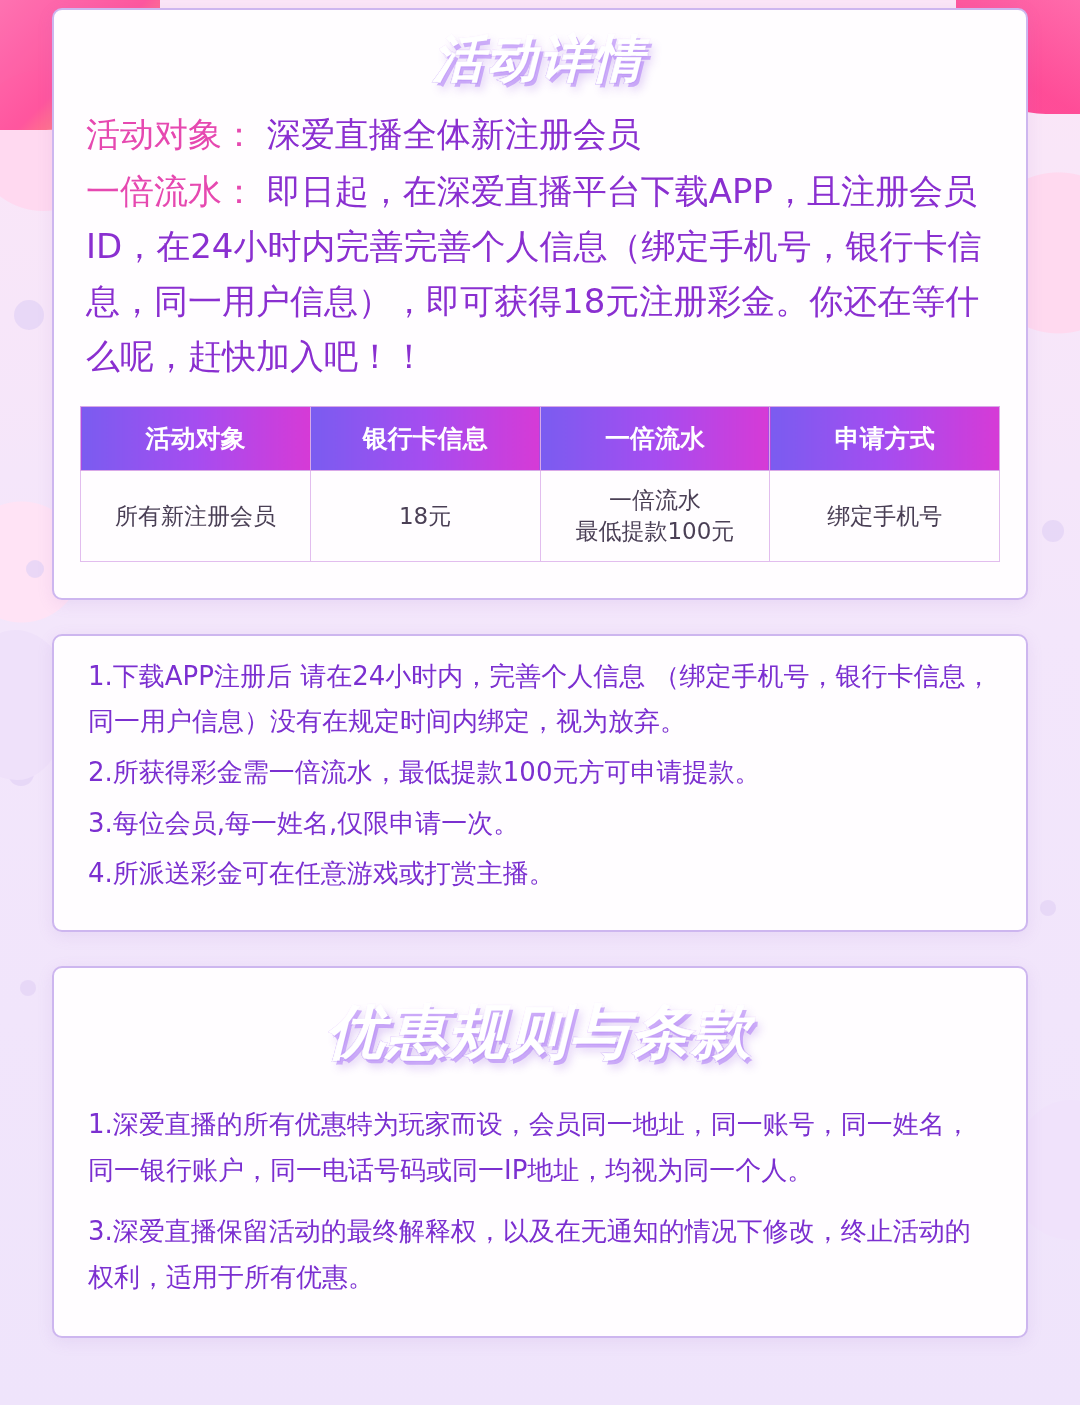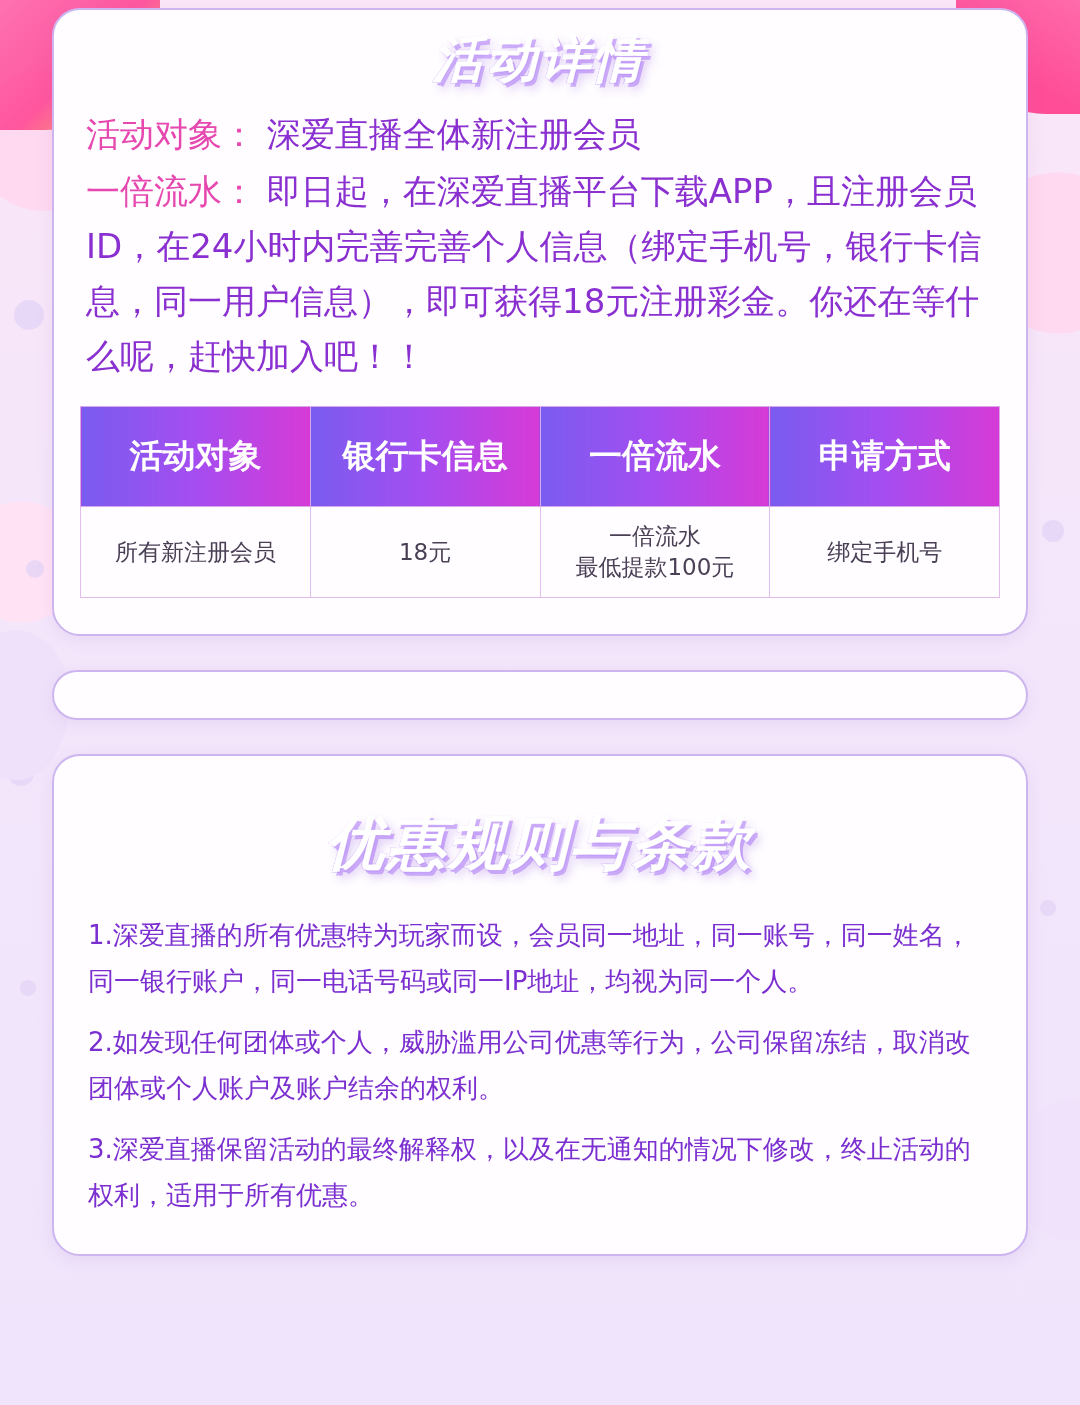--- a/index.html
+++ b/index.html
@@ -77,21 +77,21 @@
 
   
   .wrap {
     position: relative;
     z-index: 2;
     padding: 8px 52px 30px 52px;
   }
   .card {
     background: #fffdff;
     border: 2px solid #cdb6ef;
-    border-radius: 28px;
+    border-radius: 10px;
     box-shadow: 0 4px 16px rgba(160,110,200,.12);
     margin-bottom: 34px;
     padding: 18px 26px 28px 26px;
   }
   .card-1 { padding-top: 10px; }
 
   
   .title {
     text-align: center;
     font-weight: 900;
@@ -104,21 +104,21 @@
     -webkit-text-stroke: 2px #ffffff;
     paint-order: stroke fill;
     text-shadow:
       0 0 0 #fff,
       3px 4px 0 rgba(171,120,246,.55),
       5px 7px 10px rgba(140,80,220,.32);
     font-family: "DejaVu Sans", "Liberation Sans", sans-serif;
   }
   .title-1 { font-size: 50px; margin: 6px 0 14px; }
   .title-2 { font-size: 52px; margin: 18px 0 26px; }
-  .title-3 { font-size: 58px; margin: 31px 0 30px; }
+  .title-3 { font-size: 58px; margin: 8px 0 30px; }
 
   
   .intro {
     font-size: 34px;
     line-height: 1.62;
     color: #8a2fd0;
     font-family: "DejaVu Sans", "Liberation Sans", sans-serif;
     padding: 0 6px;
   }
   .intro .lbl { color: #e648b0; }
@@ -145,23 +145,23 @@
   
   table.info {
     width: 100%;
     border-collapse: collapse;
     margin: 22px 0 8px;
     table-layout: fixed;
   }
   table.info th {
     background: linear-gradient(90deg, #7a5cf0 0%, #a54df0 50%, #d63ad6 100%);
     color: #ffffff;
-    font-size: 33px;
+    font-size: 25px;
     font-weight: 700;
-    padding: 27px 4px;
+    padding: 15px 4px;
     border: 1px solid #d9a8e8;
     font-family: "DejaVu Sans", "Liberation Sans", sans-serif;
   }
   table.info td {
     text-align: center;
     font-size: 23px;
     color: #4a3f55;
     padding: 14px 6px;
     border: 1px solid #e2bdee;
     background: #fffdff;
@@ -218,24 +218,29 @@
             <span class="sub">一倍流水</span>
             <span class="sub">最低提款100元</span>
           </td>
           <td>绑定手机号</td>
         </tr>
       </tbody>
     </table>
   </section>
 
   <section class="card">
+    <div class="rules">
+      <p>1.下载APP注册后 请在24小时内，完善个人信息 （绑定手机号，银行卡信息，同一用户信息）没有在规定时间内绑定，视为放弃。</p>
+      <p>2.所获得彩金需一倍流水，最低提款100元方可申请提款。</p>
+      <p>3.每位会员,每一姓名,仅限申请一次。</p>
+      <p>4.所派送彩金可在任意游戏或打赏主播。</p>
+    </div>
   </section>
 
   <section class="card">
     <h1 class="title title-3">优惠规则与条款</h1>
     <div class="terms">
       <p>1.深爱直播的所有优惠特为玩家而设，会员同一地址，同一账号，同一姓名，同一银行账户，同一电话号码或同一IP地址，均视为同一个人。</p>
-      <p>2.如发现任何团体或个人，威胁滥用公司优惠等行为，公司保留冻结，取消改团体或个人账户及账户结余的权利。</p>
       <p>3.深爱直播保留活动的最终解释权，以及在无通知的情况下修改，终止活动的权利，适用于所有优惠。</p>
     </div>
   </section>
 
 </div>
 
 </body></html>

